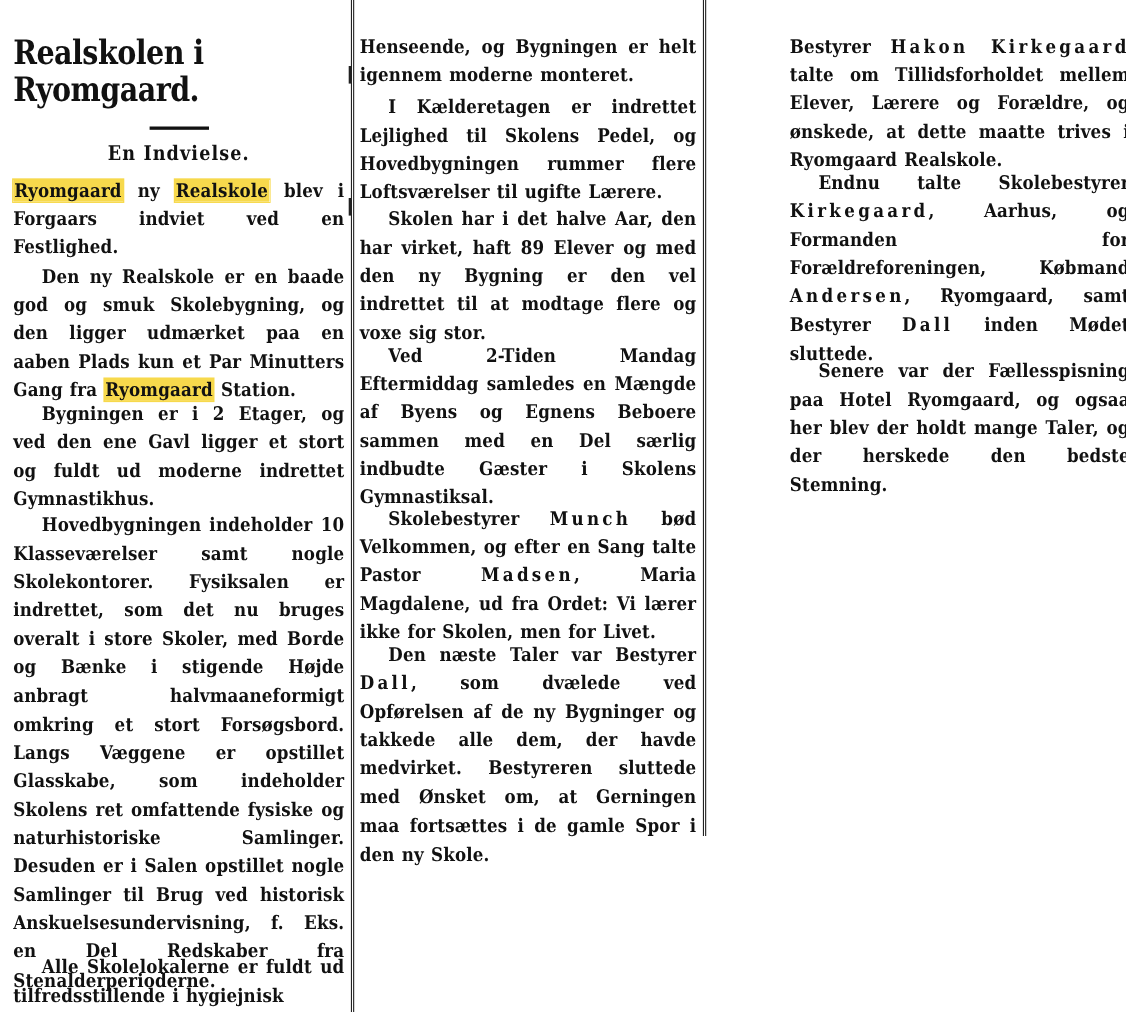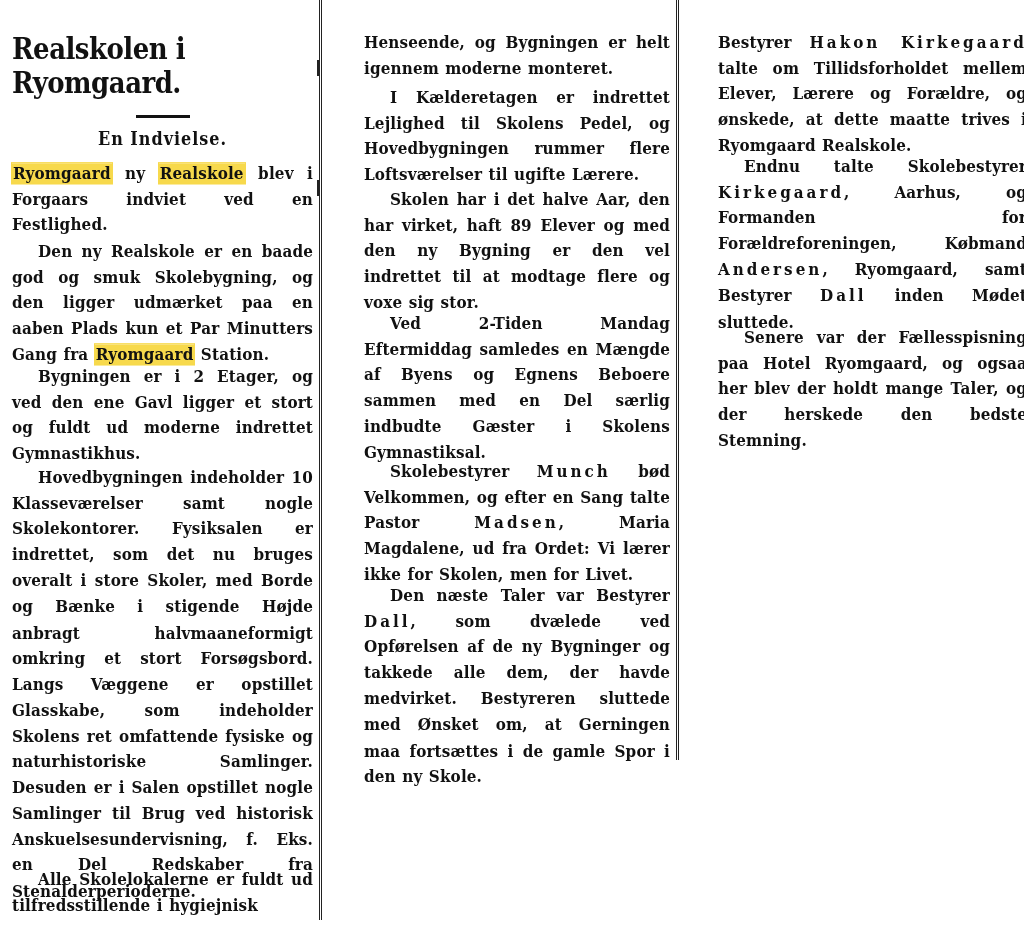--- a/index.html
+++ b/index.html
@@ -27,21 +27,21 @@
     box-sizing: border-box;
   }
   .col-1 {
     left: 12px;
     width: 310px;
     padding-right: 6px;
     border-right: 3px double #222;
     height: 920px;
   }
   .col-2 {
-    left: 364px;
+    left: 327px;
     width: 315px;
     padding-right: 6px;
     border-right: 3px double #222;
     height: 760px;
   }
   .col-3 {
     left: 718px;
     width: 315px;
     padding-right: 6px;
     height: 420px;

